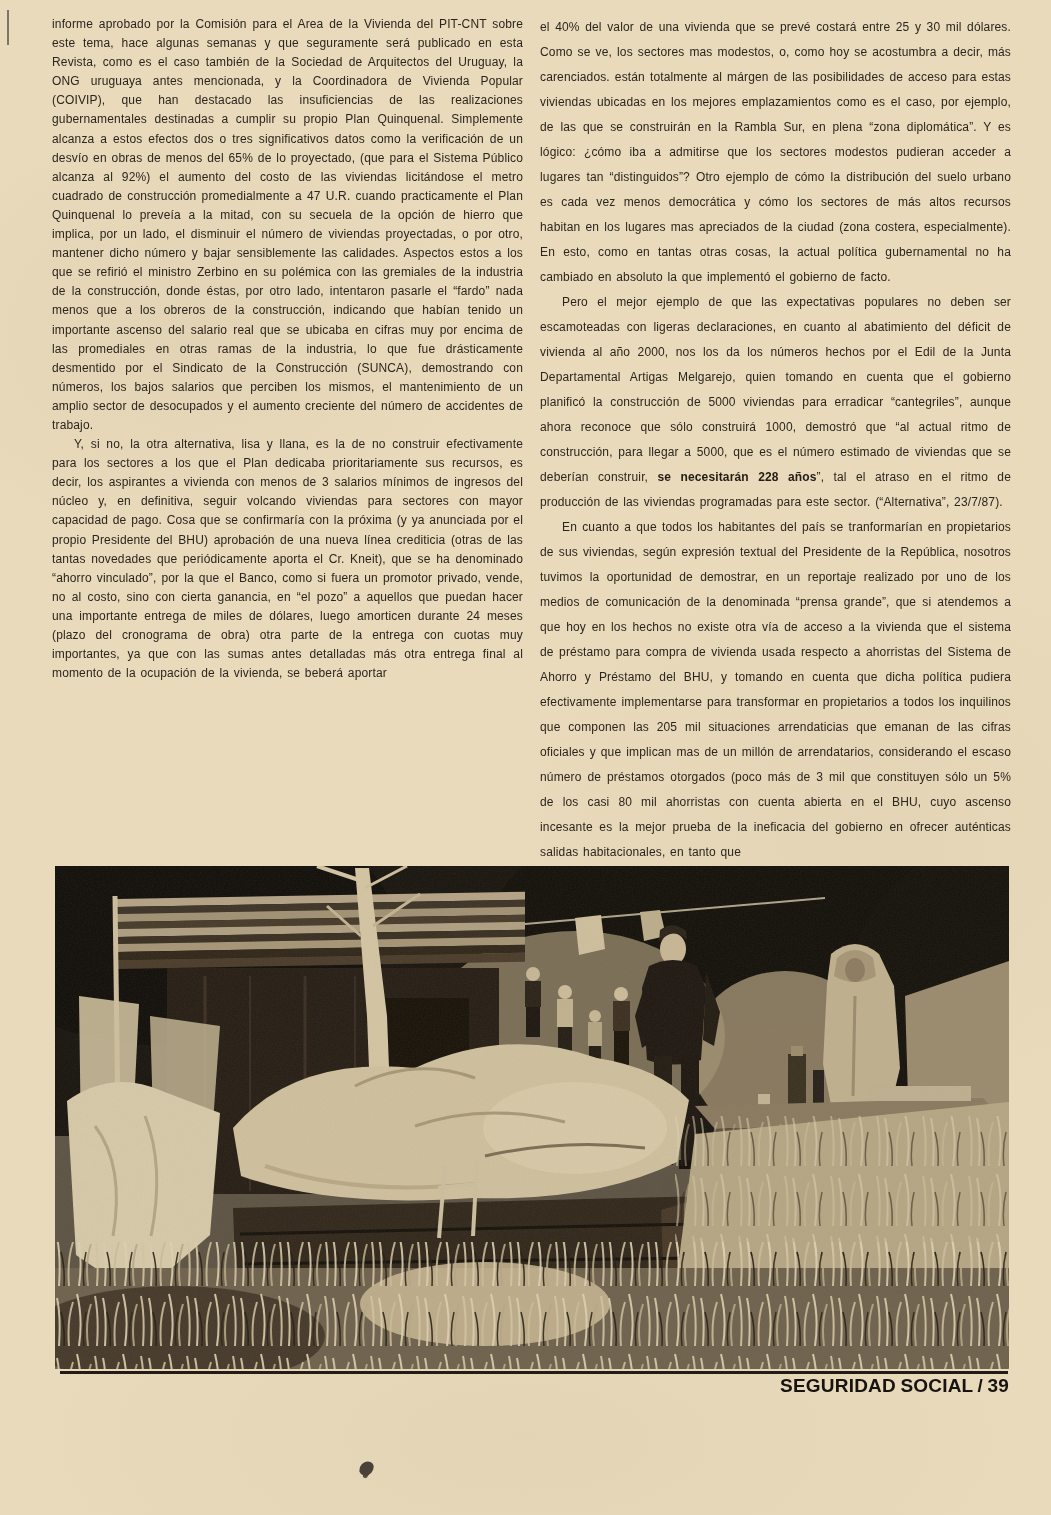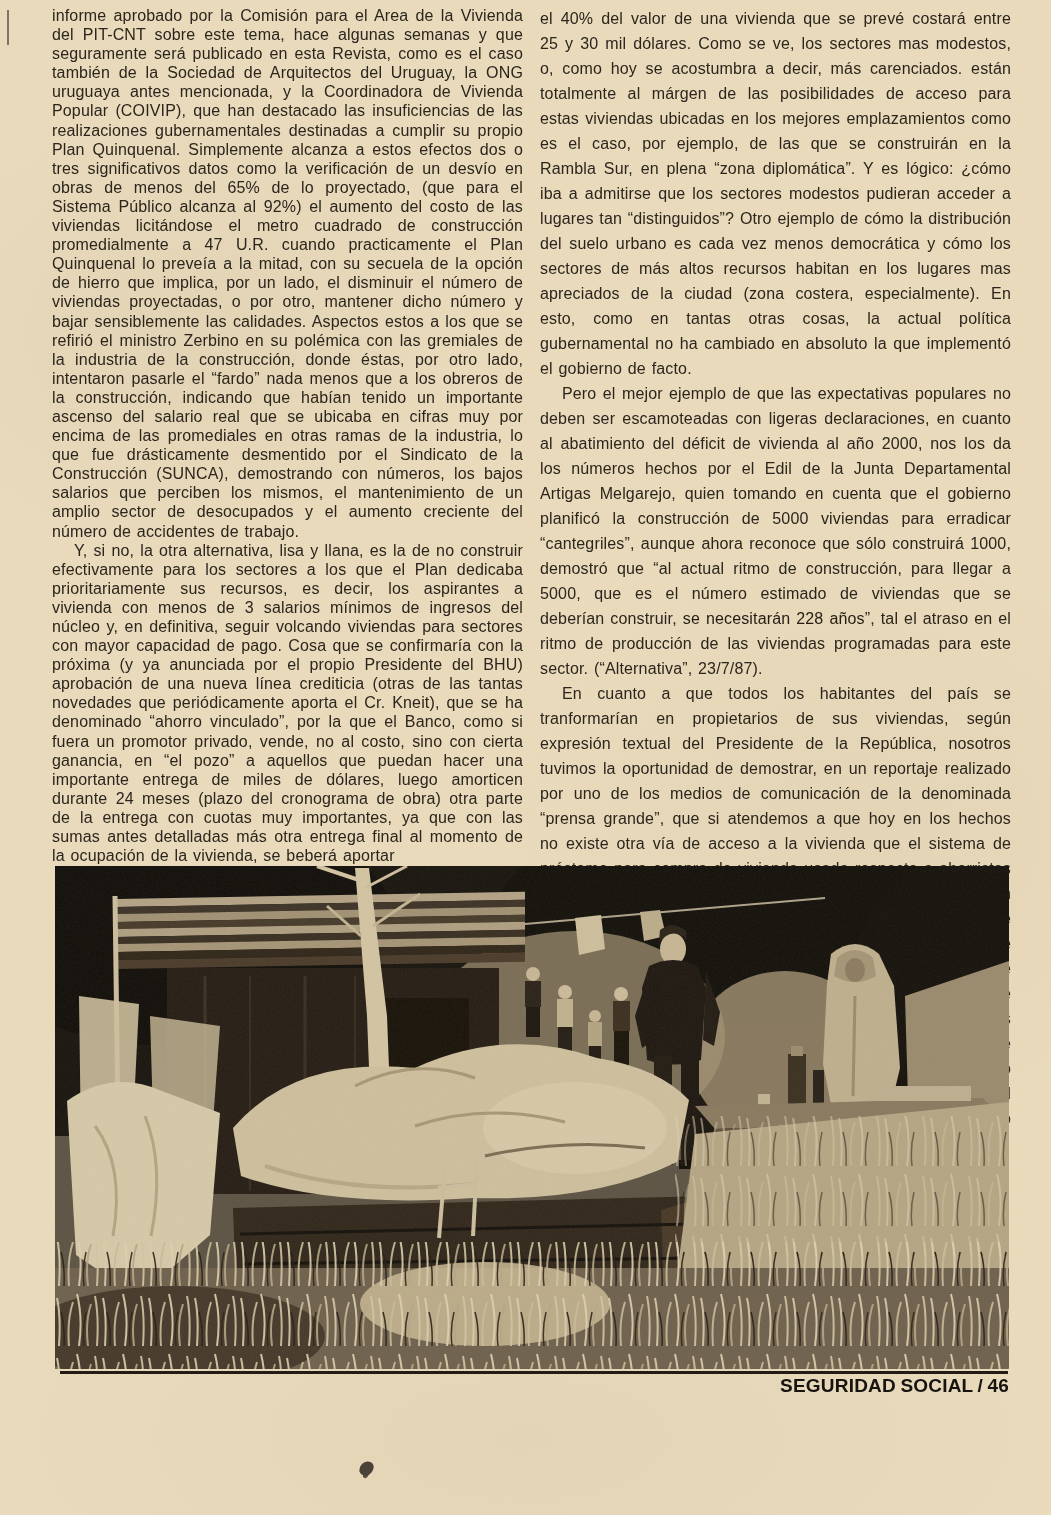--- a/index.html
+++ b/index.html
@@ -9,31 +9,31 @@
     overflow:hidden;
     font-family:"Liberation Sans", sans-serif;
     background:
       radial-gradient(ellipse 420px 320px at 18% 22%, rgba(125,104,70,.06), transparent 70%),
       radial-gradient(ellipse 520px 420px at 82% 55%, rgba(125,104,70,.05), transparent 70%),
       radial-gradient(ellipse 700px 300px at 50% 95%, rgba(125,104,70,.05), transparent 75%),
       #e8dabb;
     color:#2b251d;
   }
   .col{
-    position:absolute;top:6px;width:471px;
+    position:absolute;top:15px;width:471px;
     text-align:justify;
-    font-size:16px;
+    font-size:12px;
     letter-spacing:.15px;
     word-spacing:1.2px;
   }
   .col-left{left:52px;line-height:19.1px;}
   .col-right{left:540px;line-height:25px;}
   .col p{margin:0;padding:0;}
   .col p.indent{text-indent:22px;}
-  .col b{font-weight:normal;color:#221c14;margin-top:44px;}
+  .col b{font-weight:bold;color:#221c14;margin-top:44px;}
   .photo-wrap{position:absolute;left:55px;top:866px;width:954px;height:503px;background:#5d5344;}
   .photo-wrap svg{display:block;}
   .footer-rule{position:absolute;left:60px;top:1371px;width:948px;height:3px;background:#211c16;}
   .footer-label{
     position:absolute;top:1375px;right:42px;
     font-weight:bold;font-size:19px;letter-spacing:.2px;word-spacing:-1px;
     color:#171310;
   }
   .scratch{position:absolute;left:7px;top:10px;width:2px;height:35px;background:#6a6258;opacity:.85;}
   .ink-blot{
@@ -197,17 +197,17 @@
       <ellipse cx="430" cy="438" rx="125" ry="42" fill="#cbbb97" opacity=".85"></ellipse>
       <ellipse cx="120" cy="470" rx="150" ry="50" fill="#3a3022" opacity=".8"></ellipse>
       <rect x="0" y="376" width="954" height="127" fill="url(#grassP)" opacity=".9"></rect>
       <rect x="620" y="250" width="334" height="140" fill="url(#grassP)" opacity=".55"></rect>
 
       <rect x="0" y="0" width="954" height="503" filter="url(#grain)" opacity=".22"></rect>
     </svg>
   </div>
 
   <div class="footer-rule"></div>
-  <div class="footer-label">SEGURIDAD SOCIAL / 46</div>
+  <div class="footer-label">SEGURIDAD SOCIAL / 39</div>
 
   <div class="ink-blot"></div>
 
 </div>
 
 </body></html>

